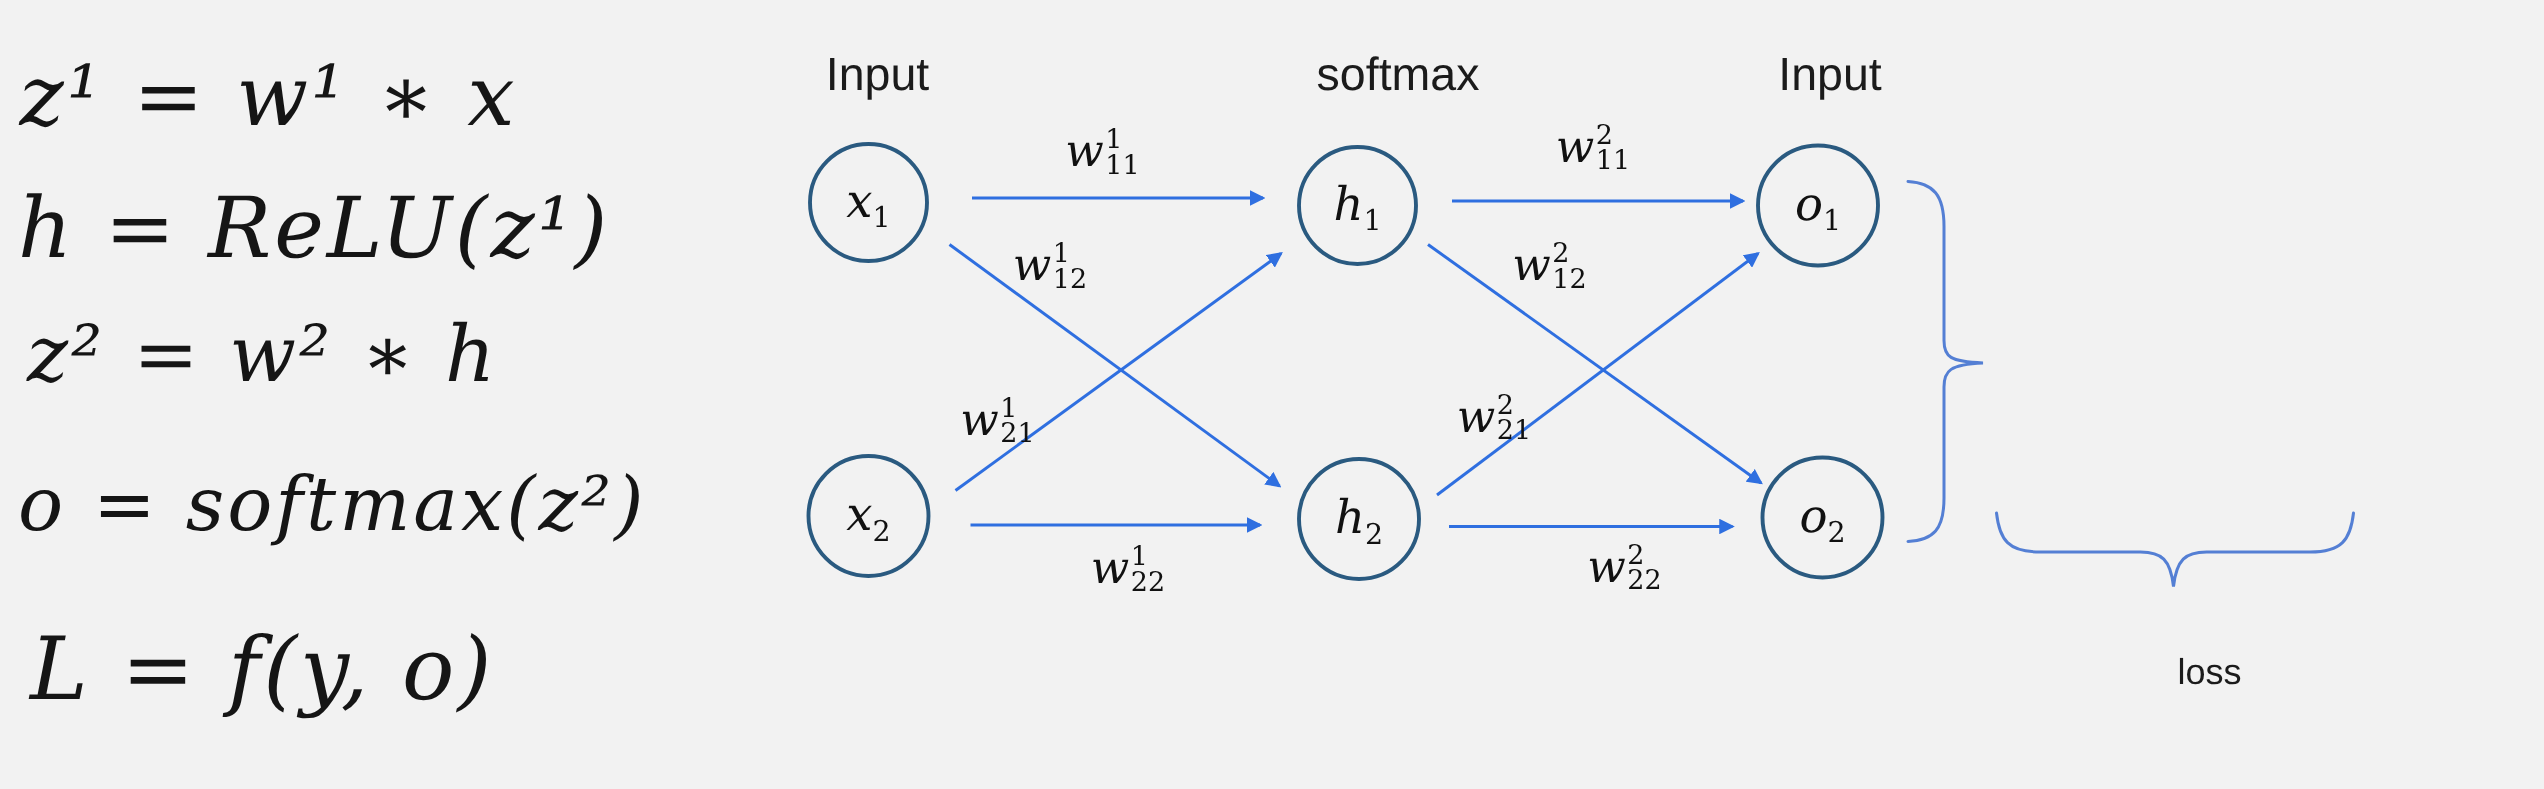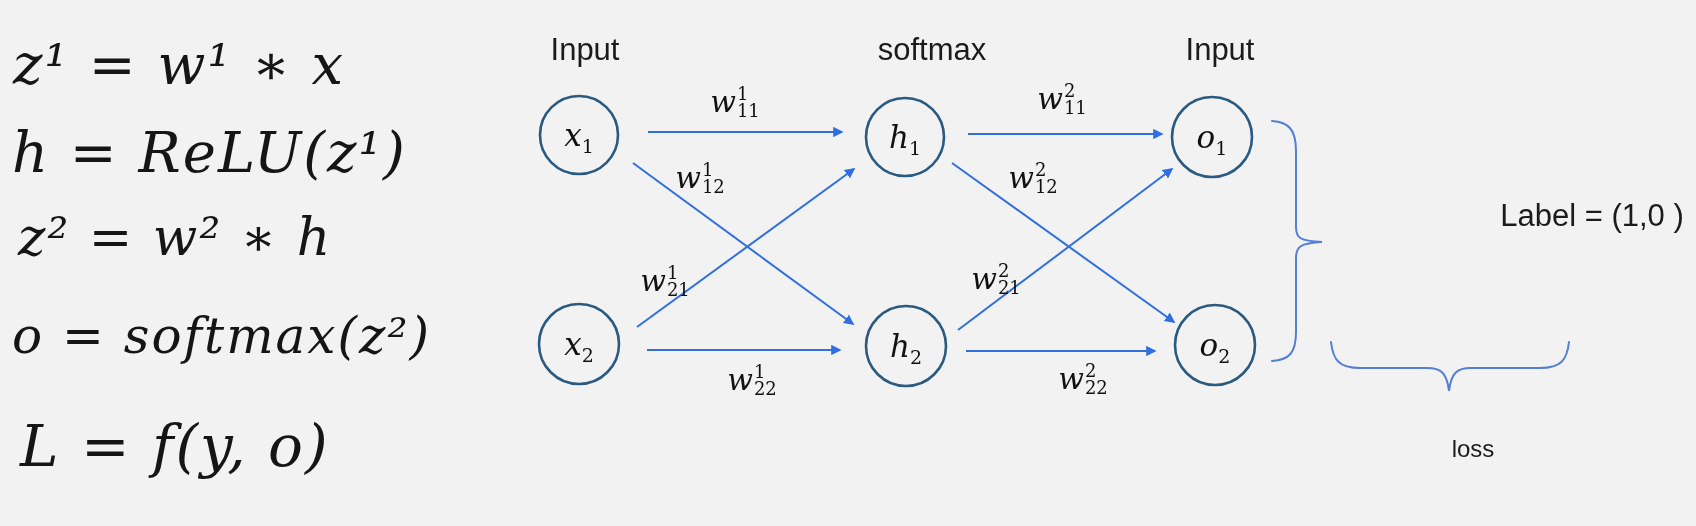--- a/index.html
+++ b/index.html
@@ -175,16 +175,15 @@
       </span>
   </div>
   <div class="wl" style="left:1083px;top:379px">
     <span class="wb">w</span>
     <span class="wstack">
         <span>2</span>
         <span>22</span>
       </span>
   </div>
 
-  <div class="annot annot-label">Label = (1,0 )</div>
   <div class="annot annot-loss">loss</div>
 
 </div>
 
 </body></html>

